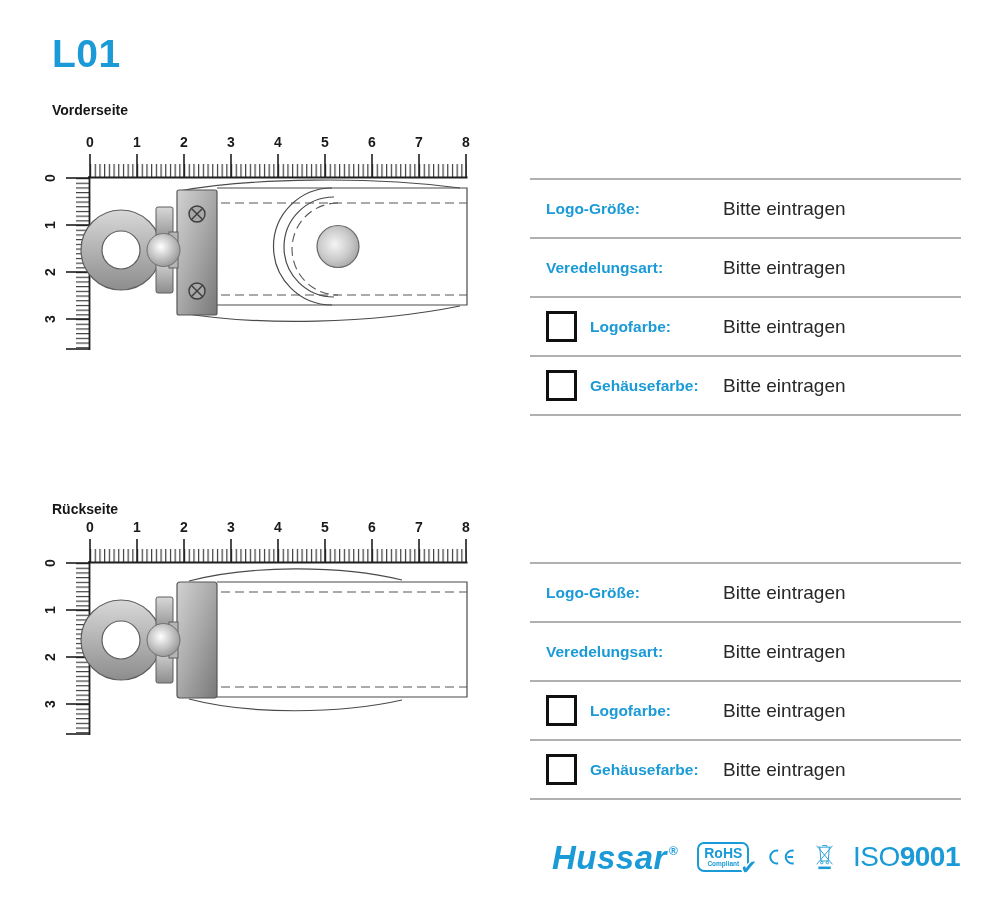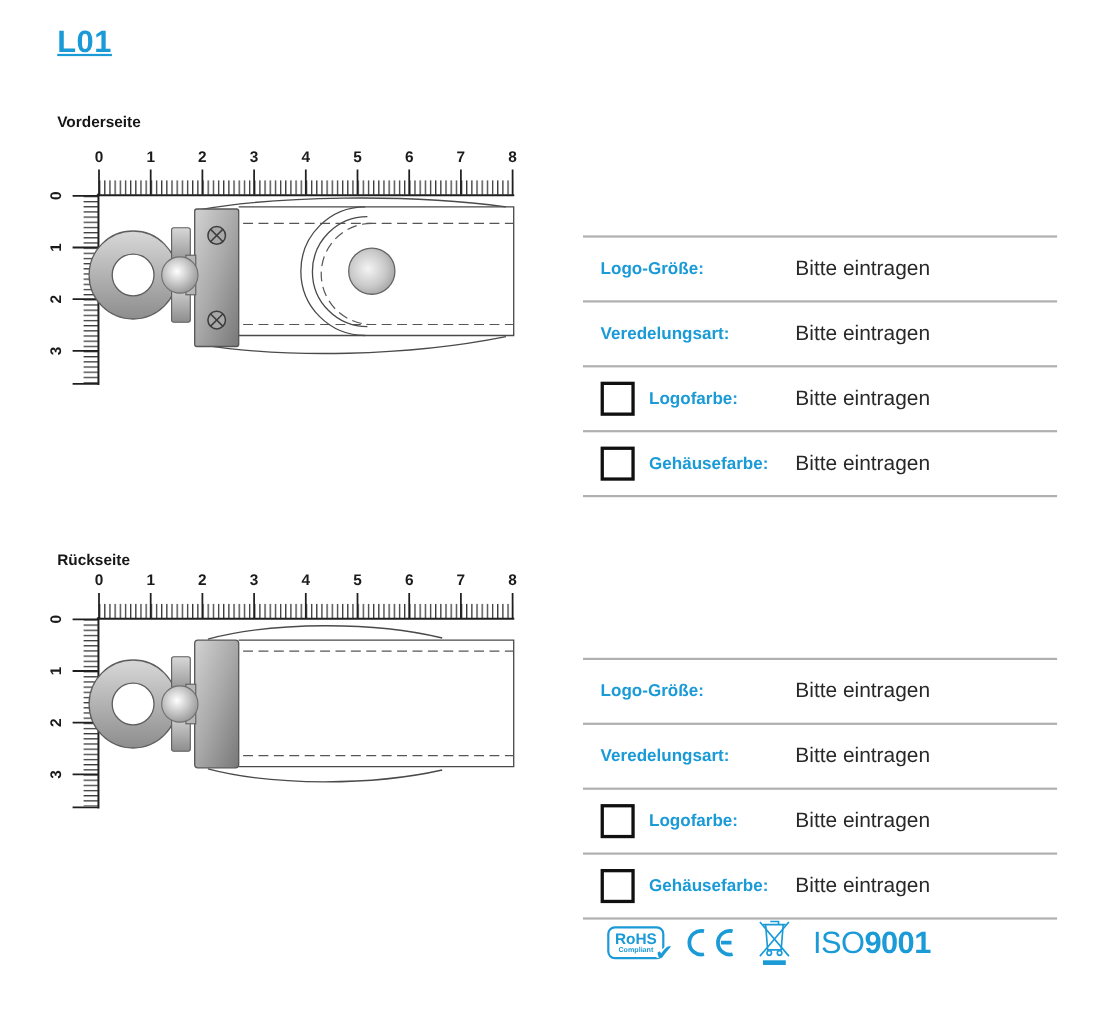--- a/index.html
+++ b/index.html
@@ -5,33 +5,33 @@
   :root{
     --accent:#1a9ad6;
     --text:#1d1d1b;
     --line:#b0b0b0;
   }
   *{margin:0;padding:0;box-sizing:border-box;}
   html,body{width:1000px;height:921px;background:#ffffff;overflow:hidden;
     font-family:"Liberation Sans","DejaVu Sans",sans-serif;color:var(--text);}
   .page{position:relative;width:1000px;height:921px;background:#fff;}
 
-  .page-code{position:absolute;left:52px;top:22px;font-size:28px;font-weight:800;
-    color:var(--accent);letter-spacing:0.5px;text-decoration:underline;}
+  .page-code{position:absolute;left:52px;top:32px;font-size:39px;font-weight:800;
+    color:var(--accent);letter-spacing:0.5px;}
   .section-h{position:absolute;left:52px;font-size:14px;font-weight:700;color:#161616;}
   .section-h.front{top:102px;}
   .section-h.back{top:501px;}
 
   .drawing{position:absolute;left:40px;width:480px;height:240px;}
   .drawing.front{top:128px;}
   .drawing.back{top:513px;}
   .drawing svg{display:block;width:480px;height:240px;}
   .ruler-num{font-family:"Liberation Sans",sans-serif;font-size:14px;font-weight:600;fill:#1a1a1a;}
 
-  .form{position:absolute;left:530px;width:431px;border-top:2px solid var(--line);margin-top:36px;}
+  .form{position:absolute;left:530px;width:431px;border-top:2px solid var(--line);}
   .form.front{top:178px;}
   .form.back{top:562px;}
   .row{display:grid;grid-template-columns:177px 1fr;align-items:center;height:59px;
     border-bottom:2px solid var(--line);padding-left:16px;}
   .c1{display:flex;align-items:center;gap:13px;}
   .lbl{color:var(--accent);font-weight:700;font-size:15.5px;}
   .val{color:#282828;font-size:19px;}
   .checkbox{width:31px;height:31px;border:3px solid #101010;background:#fff;flex:0 0 auto;}
 
   .footer{position:absolute;left:552px;top:832px;width:408px;height:50px;
@@ -283,20 +283,21 @@
     <div class="row">
       <div class="c1">
         <span class="checkbox"></span>
         <span class="lbl">Gehäusefarbe:</span>
       </div>
       <div class="val">Bitte eintragen</div>
     </div>
   </div>
 
   <div class="footer">
+    <div class="brand"><span>Hussar</span><sup>®</sup></div>
 
     <div class="rohs">
       <div class="r1">RoHS</div>
       <div class="r2">Compliant</div>
       <div class="chk">✔</div>
     </div>
 
     <svg width="46" height="28" viewBox="0 0 46 28" style="color:var(--accent)" fill="none" stroke="currentColor" stroke-width="3.4">
       <title>CE</title>
       <path d="M17,3.5 A10.8,10.8 0 1 0 17,24.5"></path>

